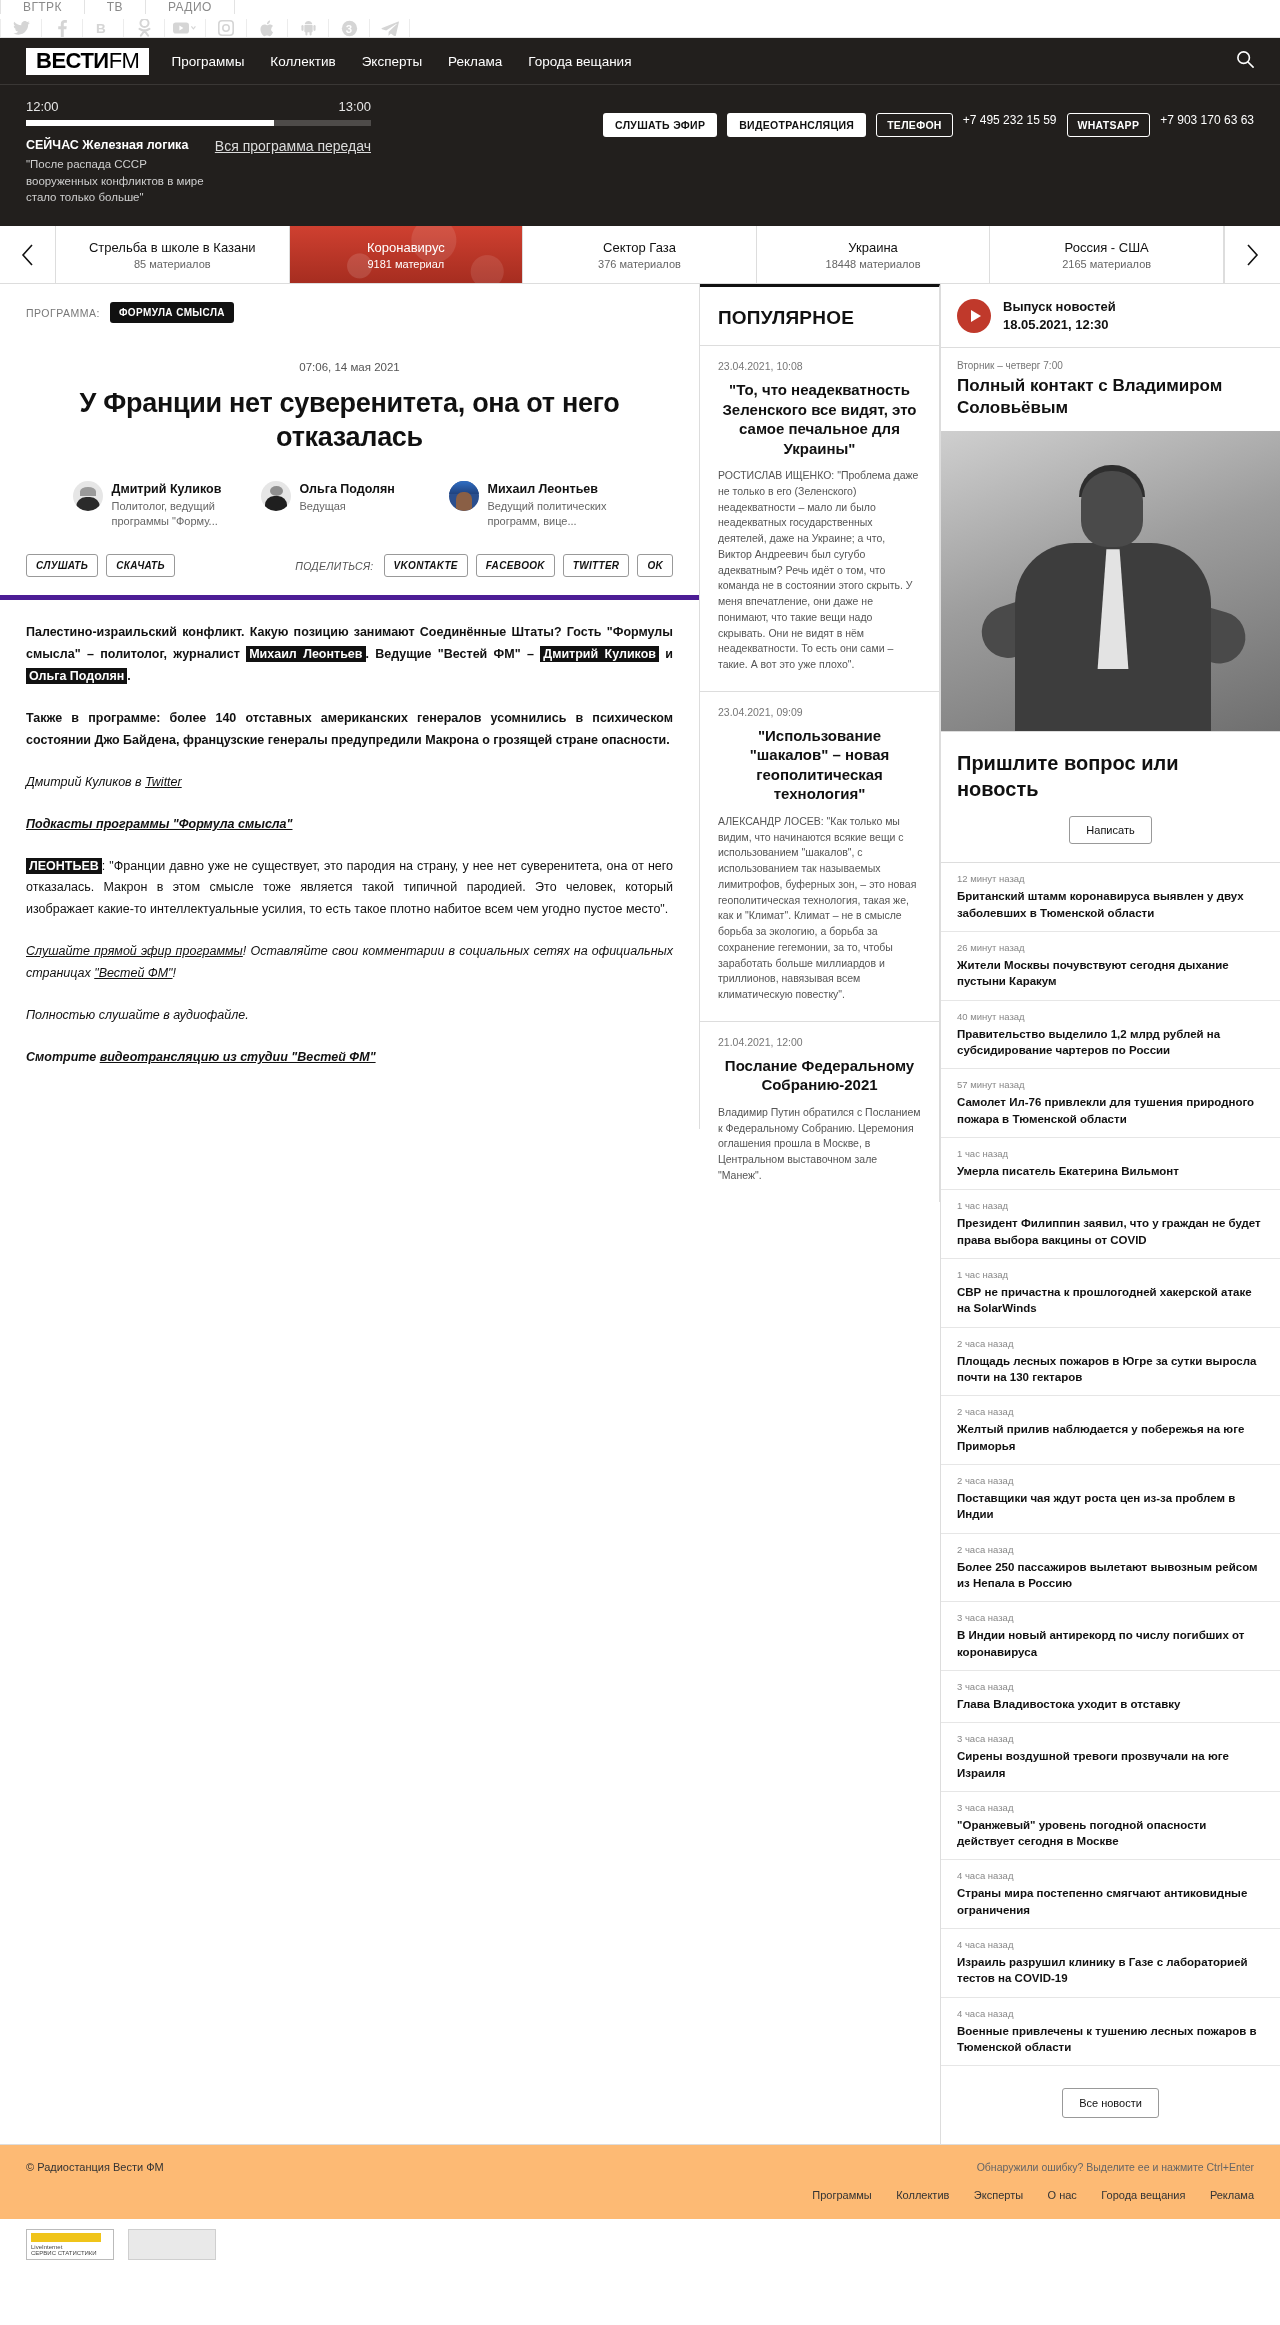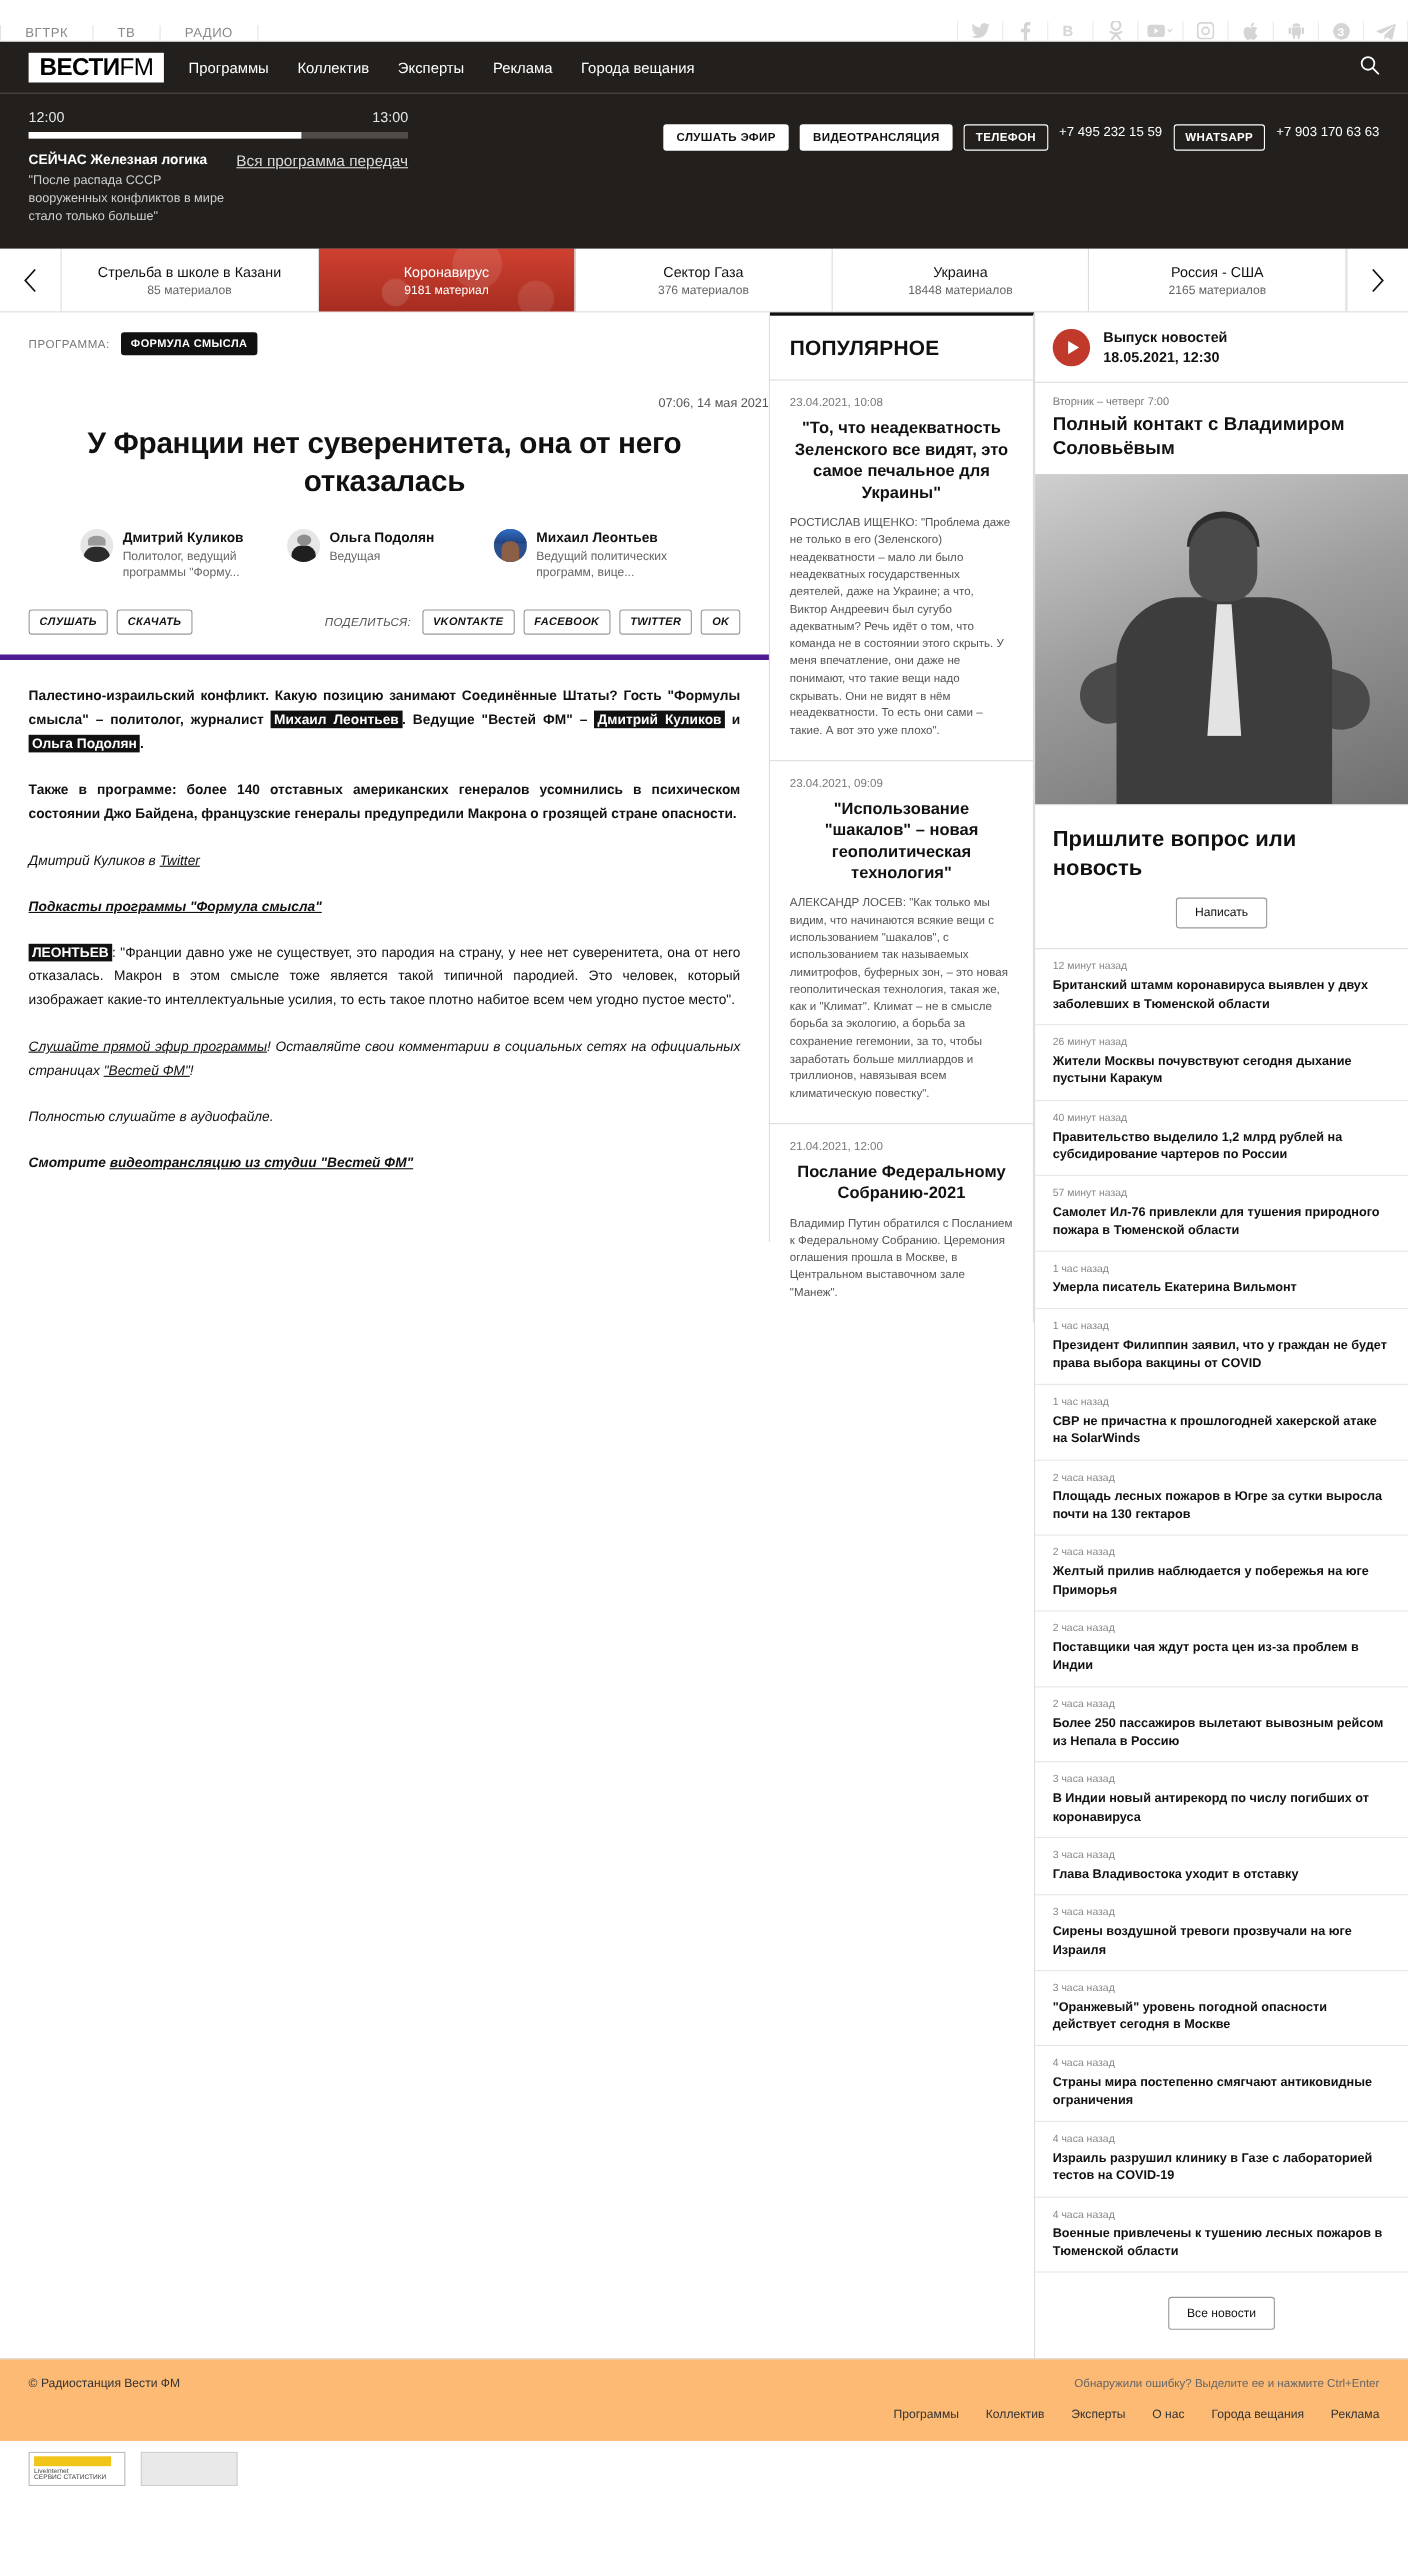--- a/index.html
+++ b/index.html
@@ -11,21 +11,22 @@
     color: #111;
   }
   body { width: 1280px; }
 
   
   .vgtrk-bar {
     height: 38px;
     background: #fff;
     border-bottom: 1px solid #e3e3e3;
     display: flex;
-    align-items: flex-end;
+    align-items: flex-start;
+    flex-direction: column;
   }
   .vgtrk-left { display: flex; }
   .vgtrk-left a {
     display: flex; align-items: center; justify-content: center;
     padding: 0 22px;
     font-size: 12px; color: #8a8a8a; text-decoration: none;
     border-right: 1px solid #e3e3e3;
     letter-spacing: .4px;
   }
   .vgtrk-left a:first-child { border-left: 1px solid #e3e3e3; }
@@ -150,21 +151,21 @@
     display: flex; align-items: center; gap: 10px;
     padding: 18px 26px 0 26px;
   }
   .prog-label { font-size: 10.5px; color: #777; letter-spacing: .5px; }
   .prog-badge {
     background: #111; color: #fff; font-size: 10px; font-weight: bold;
     padding: 5px 9px; border-radius: 3px; letter-spacing: .4px;
   }
 
   .art-date {
-    text-align: right; font-size: 11.5px; color: #555;
+    text-align: center; font-size: 11.5px; color: #555;
     margin-top: 38px;
   }
   .art-title {
     text-align: center;
     font-size: 27px; font-weight: bold; line-height: 1.25;
     margin: 14px 60px 0 60px;
     letter-spacing: -.3px;
   }
 
   .authors {

